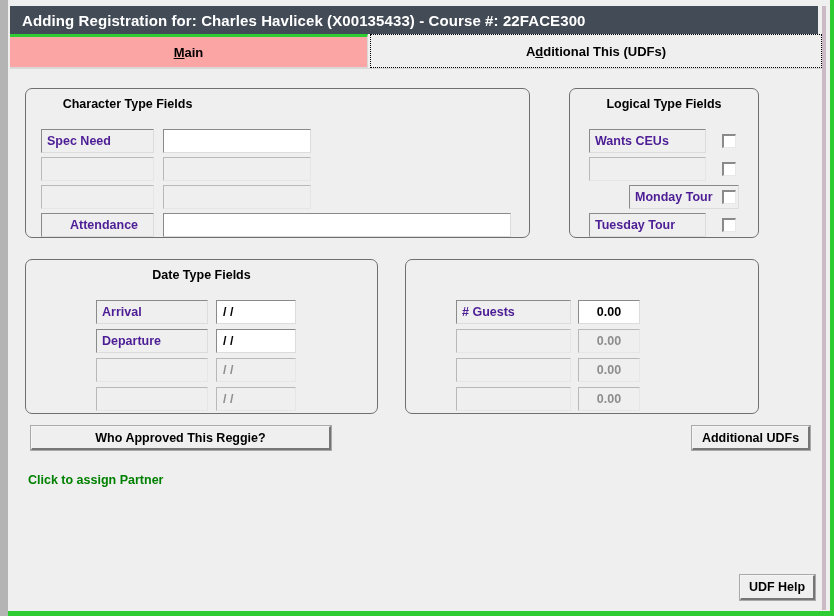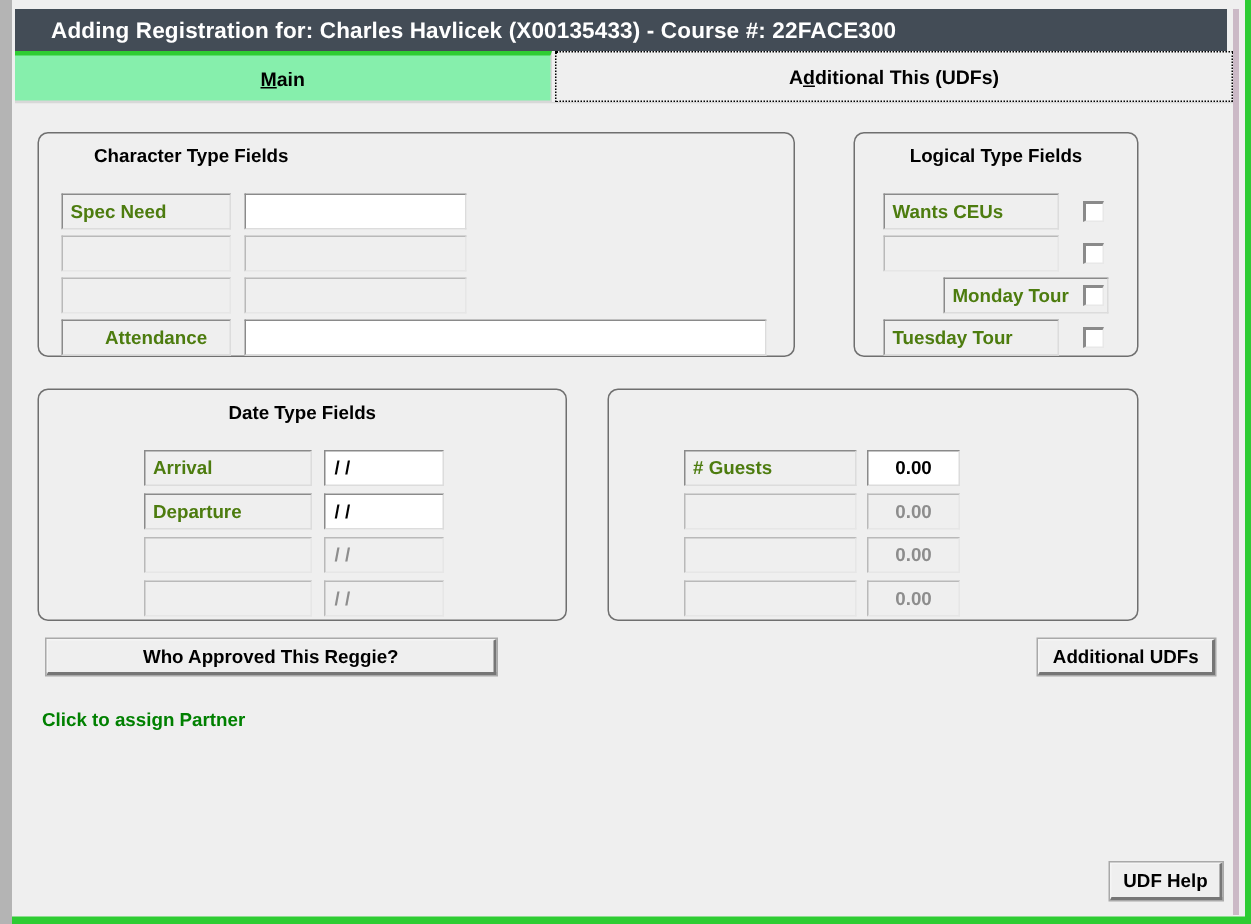--- a/index.html
+++ b/index.html
@@ -53,21 +53,21 @@
     left: 10px;
     top: 6px;
     width: 808px;
     height: 28px;
     background: #434c56;
     color: #ffffff;
     font-size: 15px;
     font-weight: bold;
     display: flex;
     align-items: center;
-    padding-left: 24px;
+    padding-left: 12px;
     box-sizing: border-box;
     letter-spacing: 0.1px;
   }
 
   
   .tabstrip {
     position: absolute;
     left: 10px;
     top: 34px;
     width: 812px;
@@ -77,21 +77,21 @@
     position: absolute;
     top: 0px;
     height: 34px;
     display: flex;
     align-items: center;
     justify-content: center;
     font-size: 13px;
     font-weight: bold;
     color: #000;
     box-sizing: border-box;
-    background: #86efac;
+    background: #fca5a5;
   }
   .tab-main {
     left: 0px;
     width: 358px;
     border-top: 3px solid #2ecc33;
     border-right: 1px solid #d8d8d8;
     border-bottom: 1px solid #d8d8d8;
   }
   .tab-udf {
     left: 360px;
@@ -138,21 +138,21 @@
     left: 0;
   }
 
   
   .fieldlabel {
     position: absolute;
     box-sizing: border-box;
     background: #efefef;
     font-size: 12.5px;
     font-weight: bold;
-    color: #4d7c0f;
+    color: #4c1d95;
     display: flex;
     align-items: center;
     padding-left: 5px;
     height: 24px;
     border-top: 1px solid #8a8a8a;
     border-left: 1px solid #8a8a8a;
     border-right: 1px solid #dcdcdc;
     border-bottom: 1px solid #dcdcdc;
   }
   .fieldlabel.disabled {

